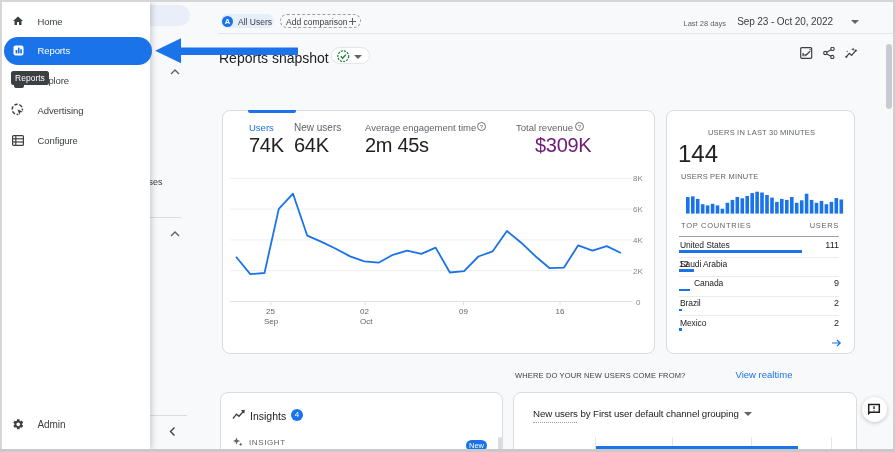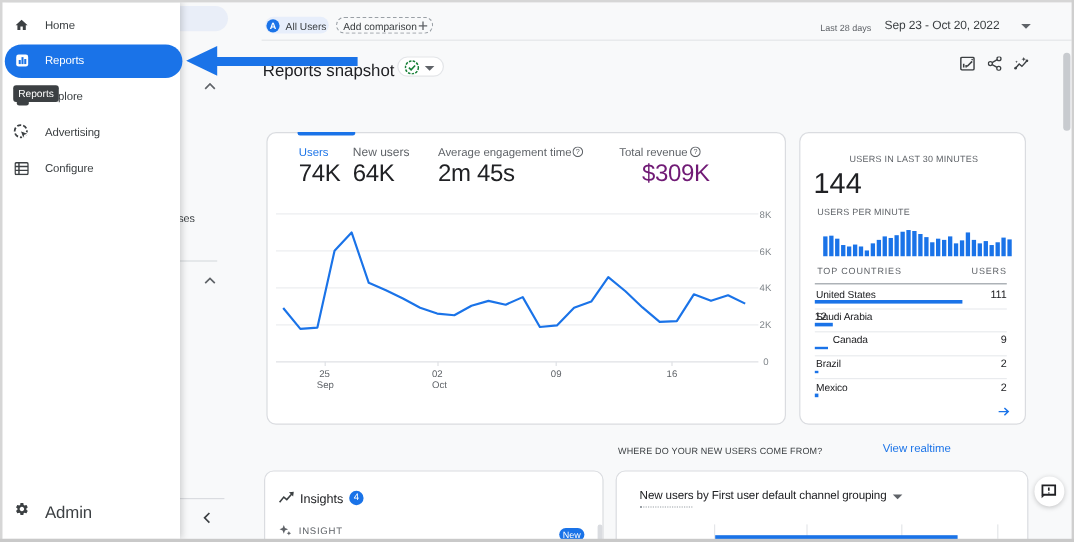--- a/index.html
+++ b/index.html
@@ -265,21 +265,21 @@
   <rect x="0.6" y="0.6" width="10.8" height="9.8" rx="1" fill="none" stroke="#3c4043" stroke-width="1.2"></rect>
   <line x1="0.6" y1="3.8" x2="11.4" y2="3.8" stroke="#3c4043" stroke-width="1.2"></line>
   <line x1="0.6" y1="7" x2="11.4" y2="7" stroke="#3c4043" stroke-width="1.2"></line>
   <line x1="3.8" y1="0.6" x2="3.8" y2="10.4" stroke="#3c4043" stroke-width="1.2"></line>
 </svg>
 <div class="abs" style="left:37.5px; top:135px; font-size:9.5px; letter-spacing:-0.1px; font-weight:500; color:#3c4043; z-index:21;">Configure</div>
 
 <svg class="abs" style="left:12px; top:418px; z-index:21;" width="12.5" height="12.5" viewBox="0 0 24 24" fill="#3c4043">
   <path d="M19.14 12.94c.04-.3.06-.61.06-.94 0-.32-.02-.64-.07-.94l2.03-1.58c.18-.14.23-.41.12-.61l-1.92-3.32c-.12-.22-.37-.29-.59-.22l-2.39.96c-.5-.38-1.03-.7-1.62-.94l-.36-2.54c-.04-.24-.24-.41-.48-.41h-3.84c-.24 0-.43.17-.47.41l-.36 2.54c-.59.24-1.13.57-1.62.94l-2.39-.96c-.22-.08-.47 0-.59.22L2.74 8.87c-.12.21-.08.47.12.61l2.03 1.58c-.05.3-.09.63-.09.94s.02.64.07.94l-2.03 1.58c-.18.14-.23.41-.12.61l1.92 3.32c.12.22.37.29.59.22l2.39-.96c.5.38 1.03.7 1.62.94l.36 2.54c.05.24.24.41.48.41h3.84c.24 0 .44-.17.47-.41l.36-2.54c.59-.24 1.13-.56 1.62-.94l2.39.96c.22.08.47 0 .59-.22l1.92-3.32c.12-.22.07-.47-.12-.61l-2.01-1.58zM12 15.6c-1.98 0-3.6-1.62-3.6-3.6s1.62-3.6 3.6-3.6 3.6 1.62 3.6 3.6-1.62 3.6-3.6 3.6z"></path>
 </svg>
-<div class="abs" style="left:37.5px; top:419px; font-size:14px; letter-spacing:-0.1px; font-weight:500; color:#3c4043; z-index:21;">Admin</div>
+<div class="abs" style="left:37.5px; top:419px; font-size:10px; letter-spacing:-0.1px; font-weight:500; color:#3c4043; z-index:21;">Admin</div>
 
 <svg class="abs" style="left:150px; top:36px; z-index:30;" width="150" height="30" viewBox="0 0 150 30">
   <polygon fill="#1a73e8" points="5.1,14.7 31,2.3 31,11.5 148,11.5 148,18.9 31,18.9 31,27.2"></polygon>
 </svg>
 
 <div class="abs frame-t"></div>
 <div class="abs frame-l"></div>
 <div class="abs frame-r"></div>
 <div class="abs frame-b"></div>
 

